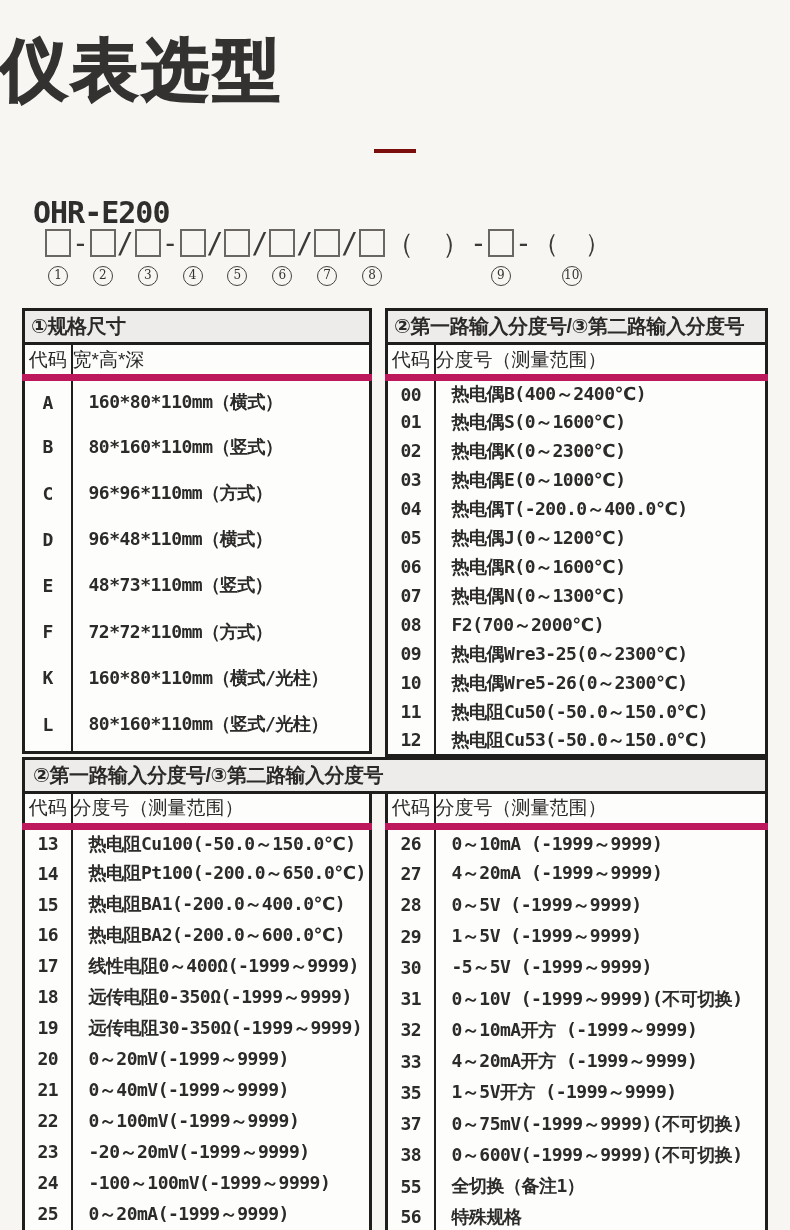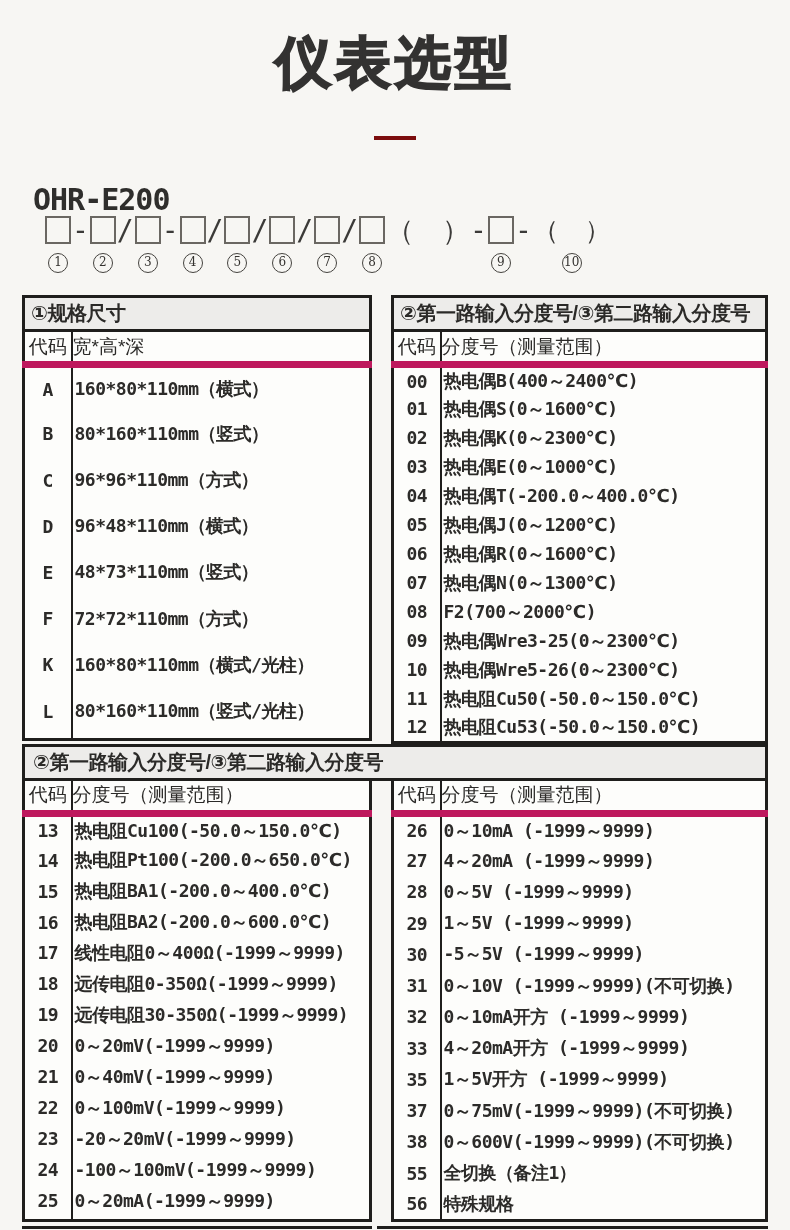--- a/index.html
+++ b/index.html
@@ -1,51 +1,51 @@
 <!DOCTYPE html>
 <html><head>
 <meta charset="utf-8">
 <style>
   html,body{margin:0;padding:0;}
   body{font-family:"Liberation Sans","DejaVu Sans",sans-serif;background:#f7f6f3;}
   .page{position:relative;width:790px;height:1230px;background:#f7f6f3;overflow:hidden;margin:0 auto;color:#2c2b29;}
 
   
-  .title{margin:0;padding-top:30px;font-size:56px;line-height:1.18;text-align:center;
+  .title{margin:0;padding-top:30px;font-size:67px;line-height:1.18;text-align:left;
          font-weight:bold;color:#333231;-webkit-text-stroke:1.8px #333231;letter-spacing:4px;}
   .red-dash{width:42px;height:4px;background:#7c0d0d;margin:40px auto 0;}
 
   
   .code-line{margin:44px 14px 0 33px;display:flex;align-items:flex-start;flex-direction:column;}
   .prefix{font-family:"DejaVu Sans Mono","Liberation Mono",monospace;font-size:30px;font-weight:600;
           color:#2f2e2c;line-height:32px;letter-spacing:-1px;white-space:nowrap;}
   .seq{display:flex;align-items:flex-start;flex:1;justify-content:space-between;margin-left:12px;padding-right:4px;}
   .unit{display:flex;flex-direction:column;align-items:center;gap:9px;}
   .box{width:26px;height:28px;border:2px solid #6a6762;background:transparent;box-sizing:border-box;}
   .ptext{font-size:26px;line-height:28px;color:#3b3a38;white-space:nowrap;}
   .circ{width:20px;height:20px;border:1.5px solid #45433f;border-radius:50%;box-sizing:border-box;
         font-family:"DejaVu Serif","Liberation Serif",serif;font-size:12px;line-height:17px;text-align:center;color:#33312e;}
   .sep{font-family:"DejaVu Sans Mono","Liberation Mono",monospace;font-size:28px;line-height:30px;
        color:#3b3a38;white-space:nowrap;margin:0 1px;}
 
   
-  .tables{display:flex;gap:19px;margin:0 22px;}
+  .tables{display:flex;gap:13px;margin:0 22px;}
   .sec1{margin-top:22px;}
   .tbl{border:3px solid #1f1e1c;border-collapse:collapse;background:#fdfdfb;table-layout:fixed;}
   .tbl.lft{width:350px;}
   .tbl.rgt{flex:1;width:391px;}
   .sec1 .tbl{height:446px;}
   .sec2 .tbl{height:444px;}
   .tbl col.codecol{width:48px;}
   .sechdr th{background:#edecea;border-bottom:3px solid #1f1e1c;height:27px;text-align:left;
              padding:2px 6px;font-size:20px;letter-spacing:-0.5px;font-weight:bold;color:#2b2a28;white-space:nowrap;}
   .colhdr th{border-bottom:7px solid #be185d;height:29px;font-size:19px;font-weight:normal;
              color:#2b2a28;white-space:nowrap;padding:0;}
   .c1{border-right:2px solid #1f1e1c;text-align:center;}
-  .c2{text-align:left;padding-left:2px;}
+  .c2{text-align:left;padding-left:16px;}
   .drow td{font-family:"DejaVu Sans Mono","DejaVu Sans",sans-serif;font-size:18px;font-weight:600;
            color:#2c2b29;white-space:nowrap;letter-spacing:-0.5px;}
   .sec1 .lft .drow{height:30px;}
   .sec1 .rgt .drow{height:29px;}
   .sec2 .drow{height:29px;}
   .fill td{height:auto;}
 
   
   .sec2hdr{margin:0 22px;border:3px solid #1f1e1c;background:#edecea;height:27px;line-height:27px;
            padding:2px 6px 2px 8px;font-size:20px;font-weight:bold;color:#2b2a28;letter-spacing:-0.5px;white-space:nowrap;}

